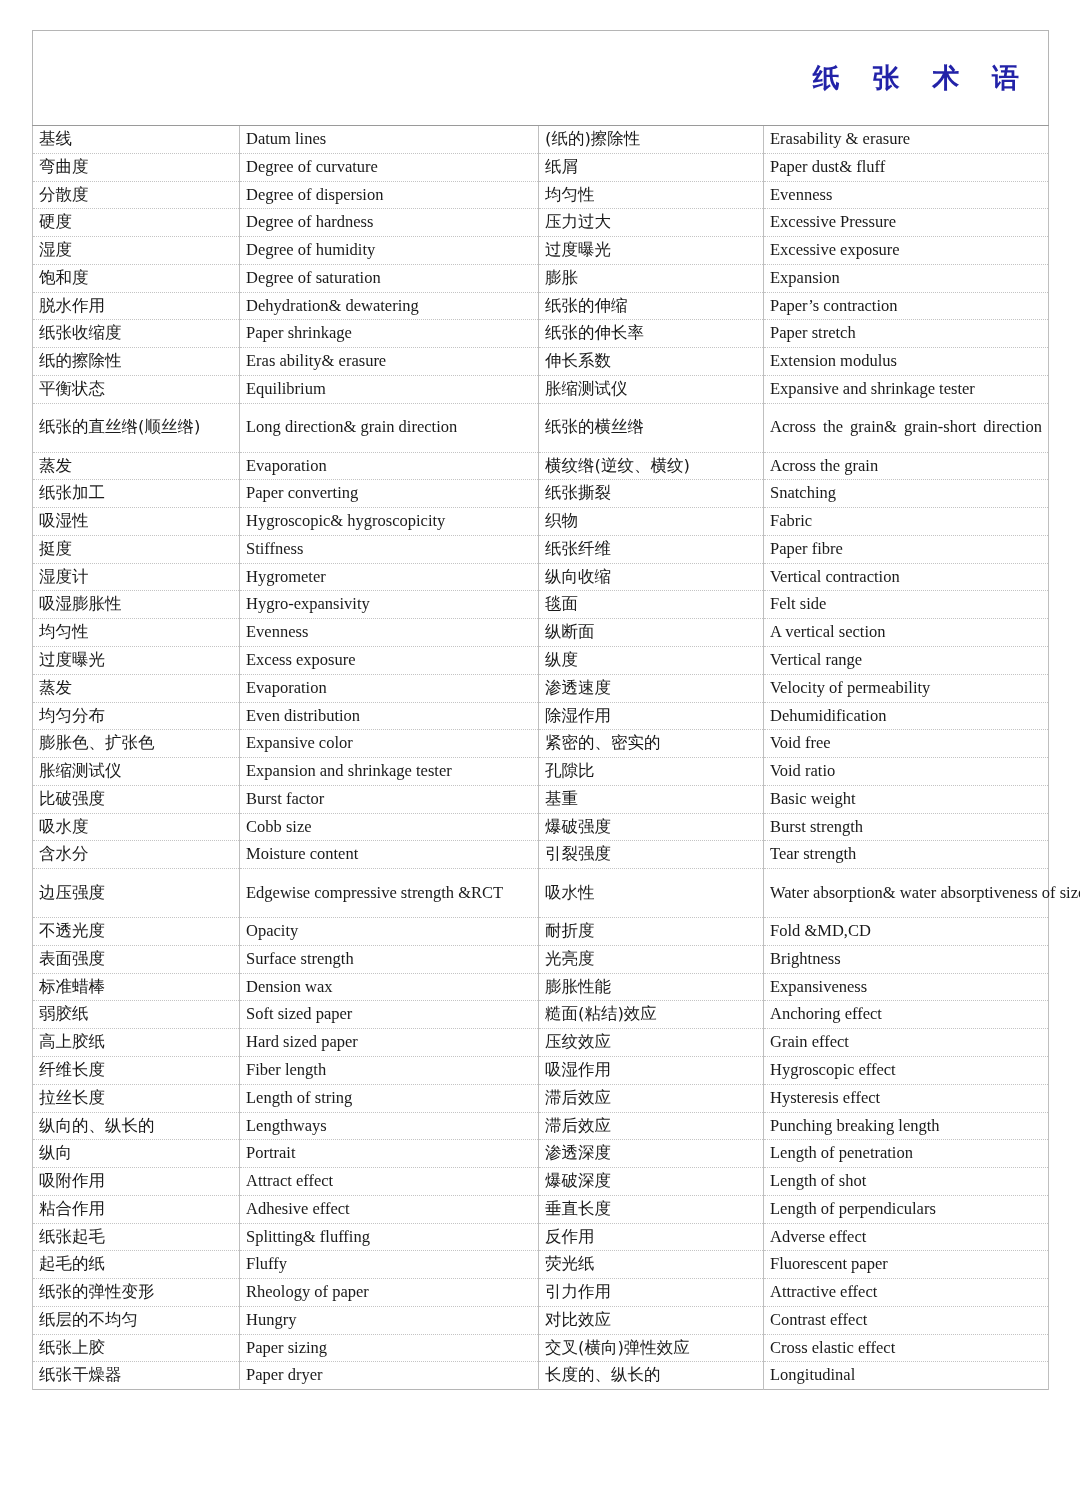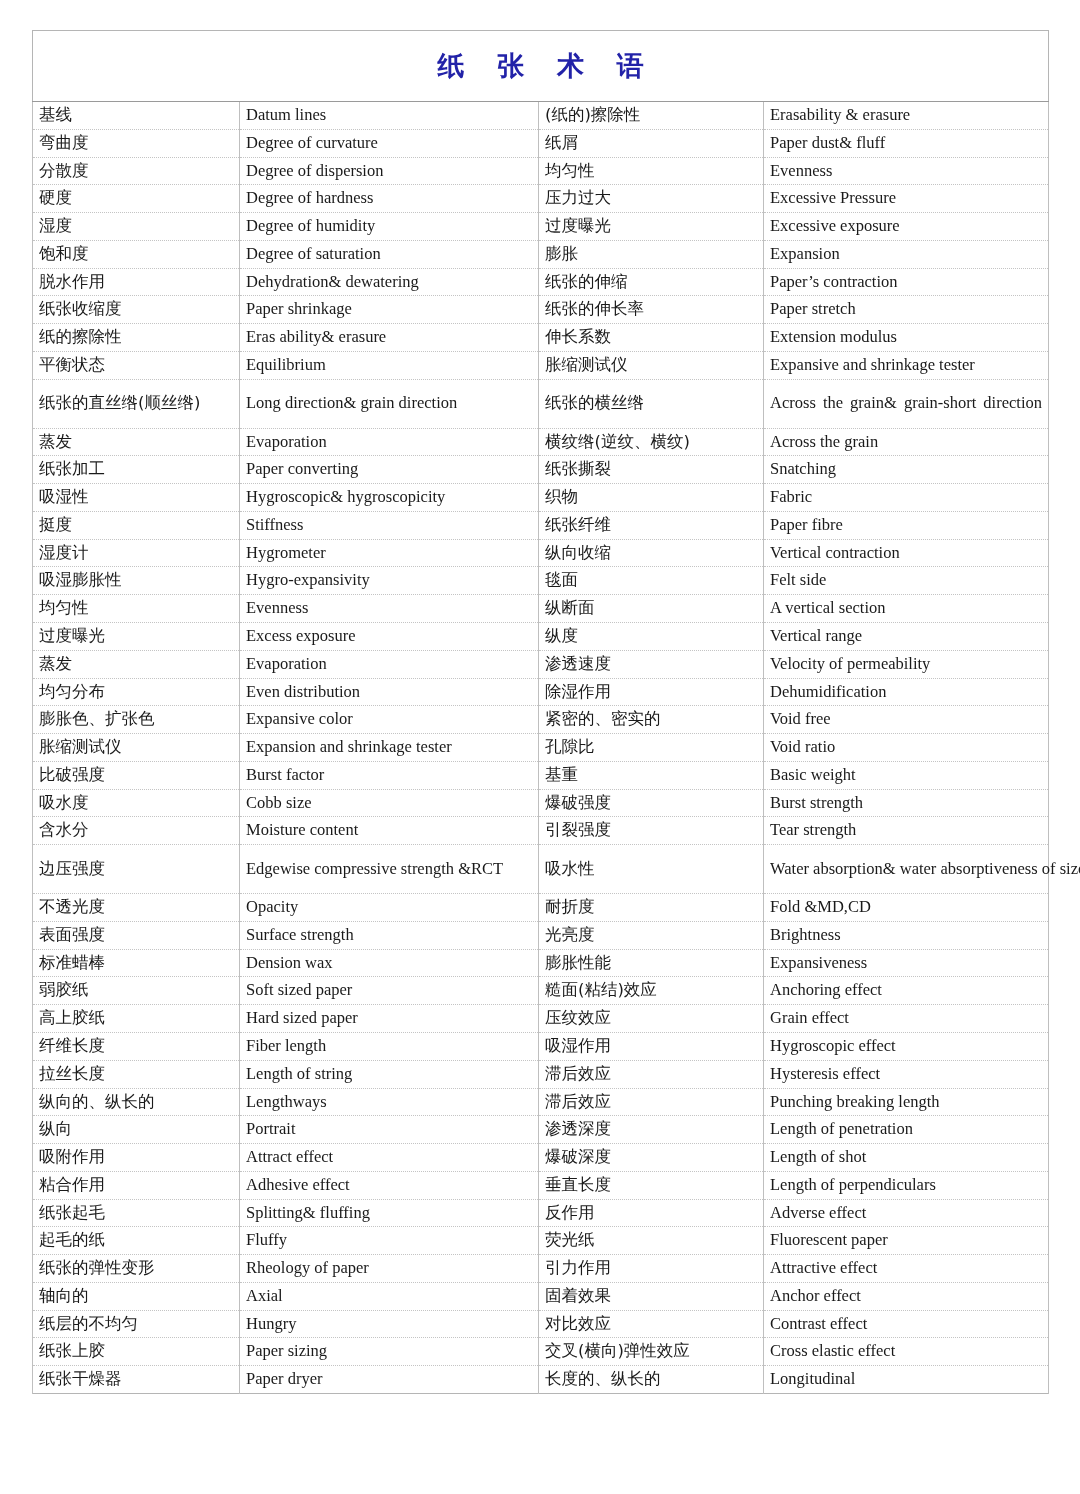--- a/index.html
+++ b/index.html
@@ -30,22 +30,22 @@
   }
   table.glossary col.c1 { width: 207px; }
   table.glossary col.c2 { width: 299px; }
   table.glossary col.c3 { width: 225px; }
   table.glossary col.c4 { width: 285px; }
 
   tr.title-row td {
     border: 1px solid #b5b5b5;
     border-bottom: 1px solid #9a9a9a;
     height: 62px;
-    padding: 4px;
-    text-align: center;
+    padding: 16px;
+    text-align: right;
     vertical-align: middle;
   }
   .doc-title {
     color: #2222a8;
     font-size: 27px;
     font-weight: bold;
     letter-spacing: 13px;
     text-indent: 13px;
     font-family: "Liberation Serif", "DejaVu Serif", serif;
     line-height: 1;
@@ -342,26 +342,20 @@
           <td class="cell cn">荧光纸</td>
           <td class="cell en">Fluorescent paper</td>
         </tr>
         <tr>
           <td class="cell cn">纸张的弹性变形</td>
           <td class="cell en">Rheology of paper</td>
           <td class="cell cn">引力作用</td>
           <td class="cell en">Attractive effect</td>
         </tr>
         <tr>
-          <td class="cell cn">轴向的</td>
-          <td class="cell en">Axial</td>
-          <td class="cell cn">固着效果</td>
-          <td class="cell en">Anchor effect</td>
-        </tr>
-        <tr>
           <td class="cell cn">纸层的不均匀</td>
           <td class="cell en">Hungry</td>
           <td class="cell cn">对比效应</td>
           <td class="cell en">Contrast effect</td>
         </tr>
         <tr>
           <td class="cell cn">纸张上胶</td>
           <td class="cell en">Paper sizing</td>
           <td class="cell cn">交叉(横向)弹性效应</td>
           <td class="cell en">Cross elastic effect</td>

